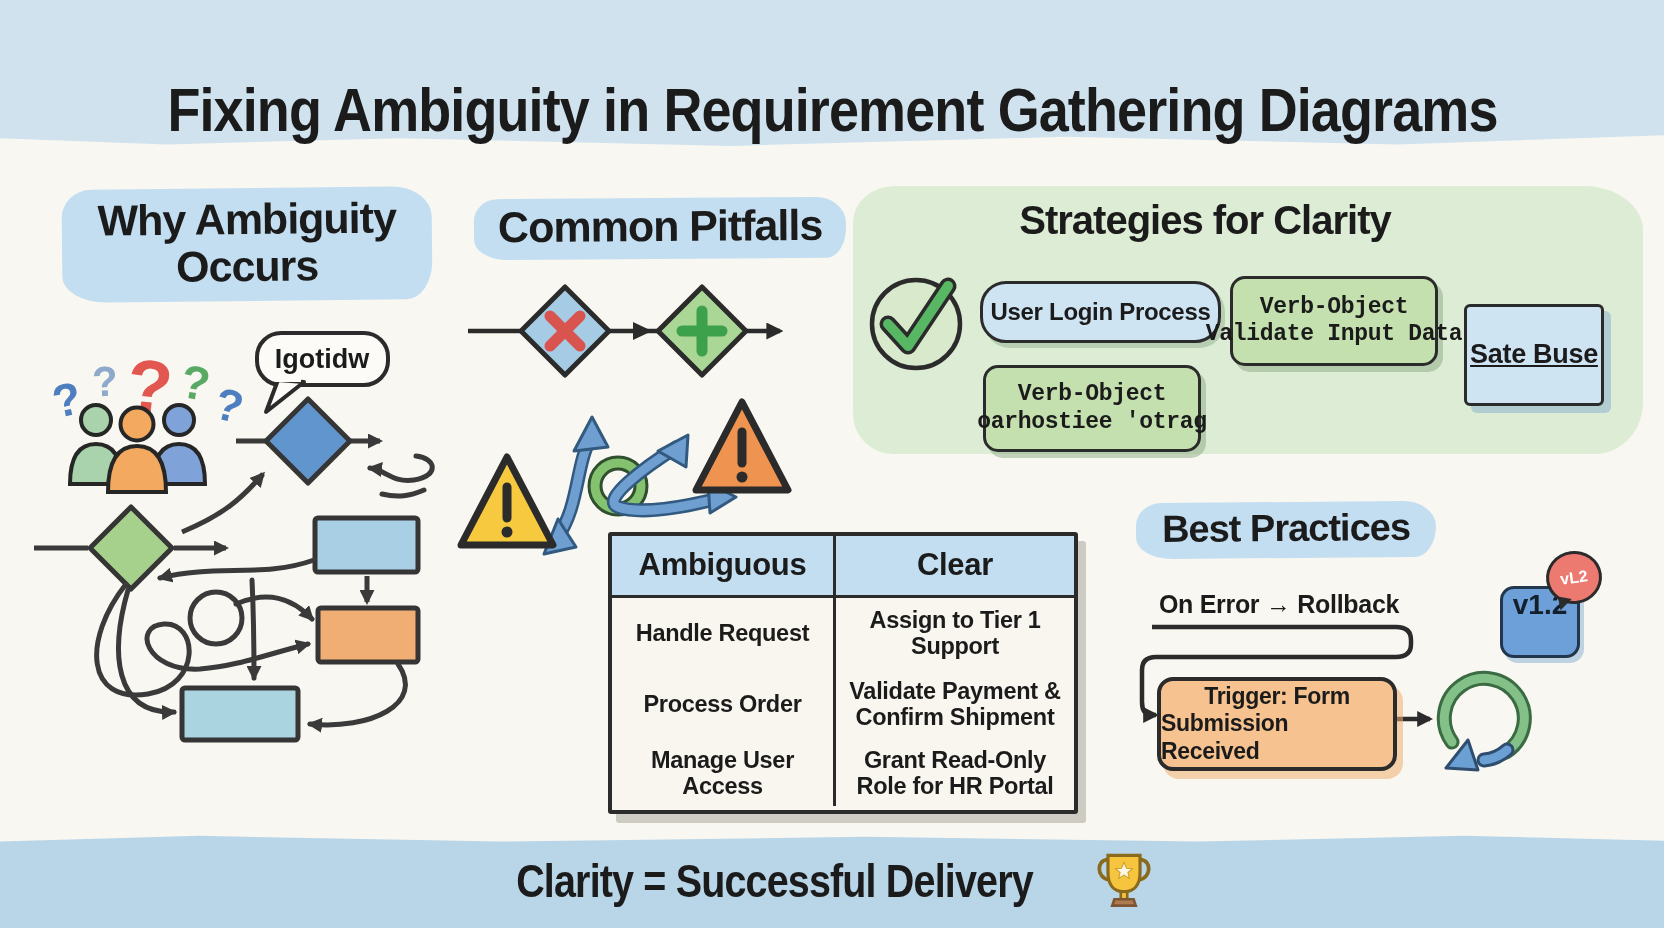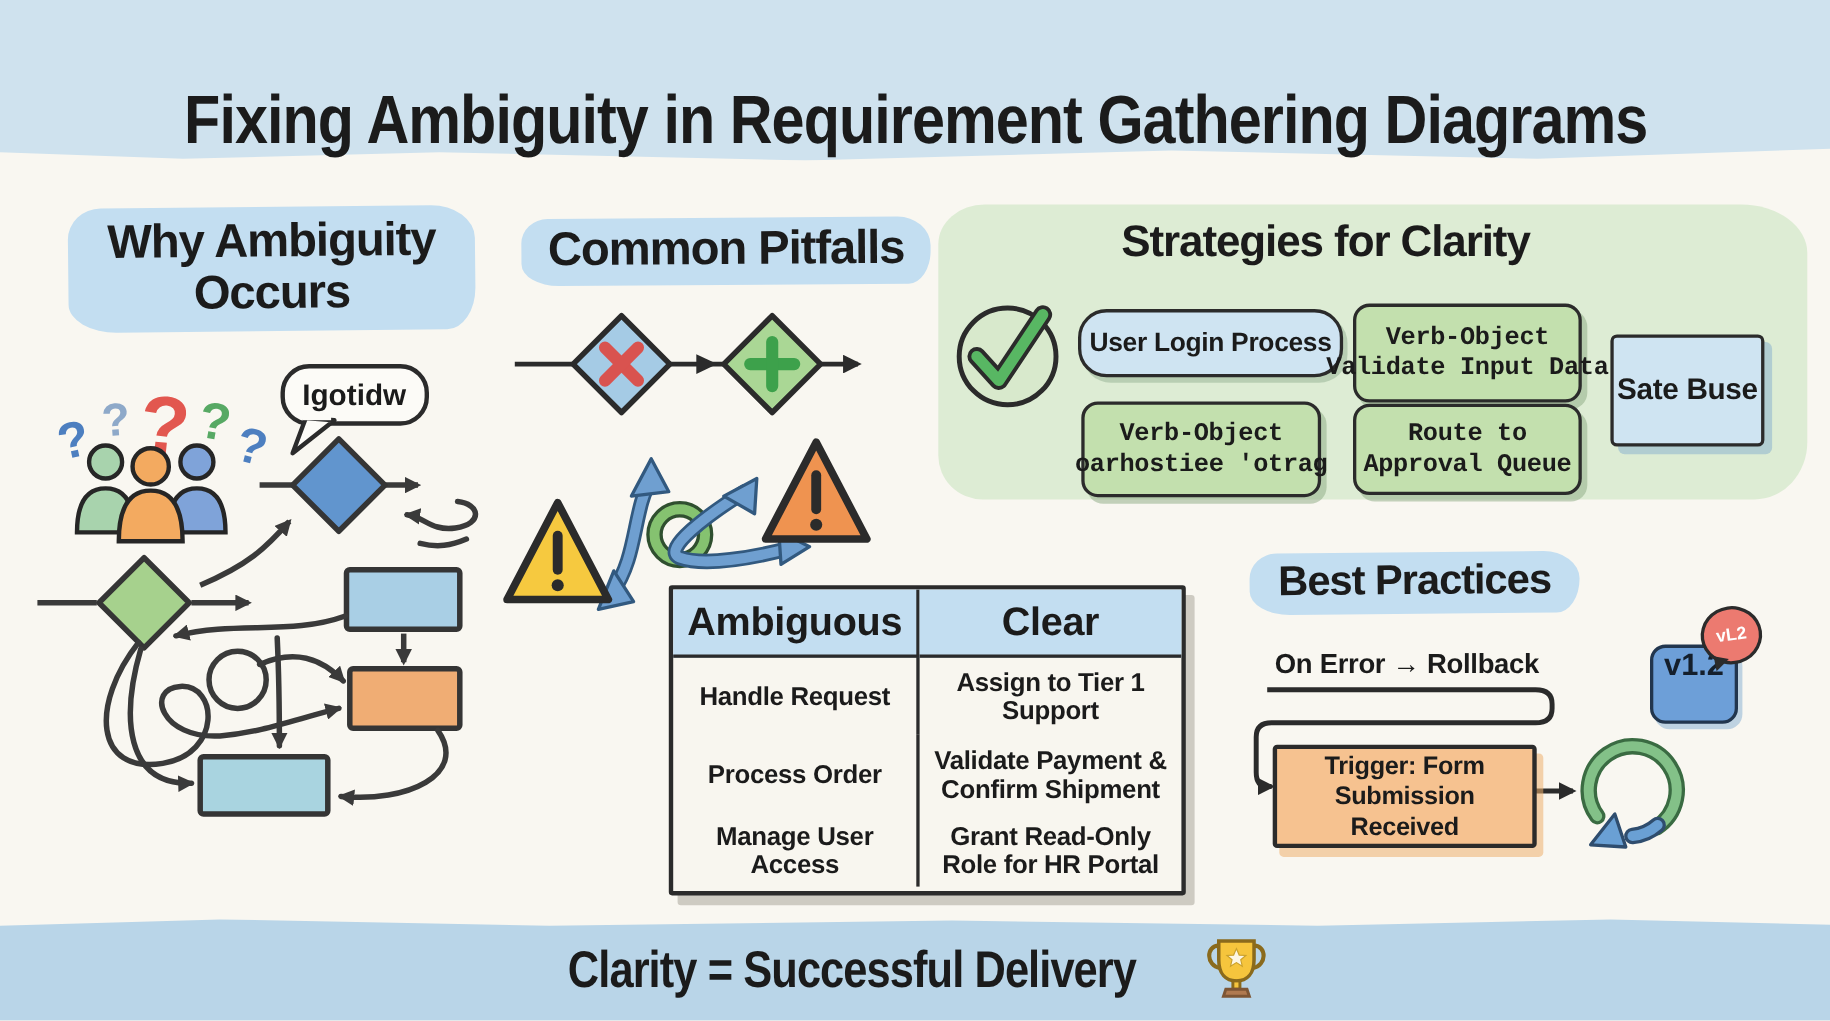--- a/index.html
+++ b/index.html
@@ -58,46 +58,45 @@
   }
   .sbox{
     position:absolute;display:flex;flex-direction:column;align-items:center;justify-content:center;
     border:3px solid #2b2b2b;font-weight:700;text-align:center;line-height:1.18;letter-spacing:-.3px;
   }
   .sbox .l{white-space:nowrap;}
   .sbox-blue{background:var(--c-box_blue,#cfe4f2);}
   .sbox-green{background:var(--c-box_green,#c3e0ae);font-family:Liberation Mono, monospace;}
   .sb-user{left:980px;top:281px;width:235px;height:56px;border-radius:26px;font-size:24px;box-shadow:4px 5px 0 rgba(140,170,140,.45);}
   .sb-validate{left:1230px;top:276px;width:202px;height:84px;border-radius:15px;font-size:23px;box-shadow:5px 6px 0 rgba(140,170,130,.5);}
-  .sb-sate{left:1464px;top:304px;width:134px;height:96px;border-radius:6px;font-size:27px;box-shadow:7px 7px 0 rgba(140,180,205,.55);}
+  .sb-sate{left:1464px;top:304px;width:134px;height:96px;border-radius:6px;font-size:27px;box-shadow:7px 7px 0 rgba(140,180,205,.55);text-decoration:underline;}
   .sb-garbled{left:983px;top:365px;width:212px;height:81px;border-radius:15px;font-size:23px;box-shadow:5px 6px 0 rgba(140,170,130,.5);}
   .sb-route{left:1230px;top:367px;width:202px;height:77px;border-radius:15px;font-size:23px;box-shadow:5px 6px 0 rgba(140,170,130,.5);}
   
   .cmp-table{
     position:absolute;left:608px;top:532px;width:462px;height:274px;
     background:#f8f6ef;border:4px solid #2b2b2b;border-radius:3px;
     display:grid;grid-template-columns:224px 1fr;grid-template-rows:62px 70px 72px 66px;
     box-shadow:8px 9px 0 rgba(125,120,105,.35);
   }
   .t-cell{display:flex;align-items:center;justify-content:center;text-align:center;font-weight:700;line-height:1.12;padding:2px 8px;letter-spacing:-.3px;}
-  .t-head{background:var(--c-highlight_blue,#bedcee);border-bottom:3px solid #2b2b2b;font-size:36px;}
+  .t-head{background:var(--c-highlight_blue,#bedcee);border-bottom:3px solid #2b2b2b;font-size:31px;}
   .t-body{font-size:23.5px;}
   .colL{border-right:3px solid #2b2b2b;}
   
   .on-error{
     position:absolute;left:1146px;top:590px;width:266px;text-align:center;
     font-size:25px;font-weight:700;letter-spacing:-.3px;white-space:nowrap;
   }
   .trigger-box{
     position:absolute;left:1157px;top:677px;width:232px;height:86px;
-    background:var(--c-trigger_orange,#f6c290);border:4px solid #2b2b2b;border-radius:4px;
+    background:var(--c-trigger_orange,#f6c290);border:4px solid #2b2b2b;border-radius:16px;
     display:flex;flex-direction:column;align-items:center;justify-content:center;
     font-size:23px;font-weight:700;line-height:1.2;letter-spacing:-.3px;
     box-shadow:6px 8px 0 rgba(238,176,110,.55);
-    text-align:center;
   }
   .v12-box{
     position:absolute;left:1500px;top:586px;width:74px;height:66px;
     background:var(--c-version_blue,#6d9fd8);border:3.5px solid #22364e;border-radius:14px;
     display:flex;align-items:flex-start;justify-content:center;
     font-size:28px;font-weight:700;color:#141f2c;
     box-shadow:4px 5px 0 rgba(150,185,215,.6);
   }
   .v12-bubble{
     position:absolute;left:1546px;top:551px;width:50px;height:47px;
@@ -253,24 +252,20 @@
     <span class="l">Verb-Object</span>
     <span class="l">Validate Input Data</span>
   </div>
   <div class="sbox sbox-blue sb-sate">
     <span class="l">Sate Buse</span>
   </div>
   <div class="sbox sbox-green sb-garbled">
     <span class="l">Verb-Object</span>
     <span class="l">oarhostiee 'otrag</span>
   </div>
-  <div class="sbox sbox-green sb-route">
-    <span class="l">Route to</span>
-    <span class="l">Approval Queue</span>
-  </div>
 
   <div class="cmp-table">
     <div class="t-cell t-head colL">Ambiguous</div>
     <div class="t-cell t-head">Clear</div>
     <div class="t-cell t-body colL">Handle Request</div>
     <div class="t-cell t-body">Assign to Tier 1 Support</div>
     <div class="t-cell t-body colL">Process Order</div>
     <div class="t-cell t-body">Validate Payment &amp; Confirm Shipment</div>
     <div class="t-cell t-body colL">Manage User Access</div>
     <div class="t-cell t-body">Grant Read-Only Role for HR Portal</div>

